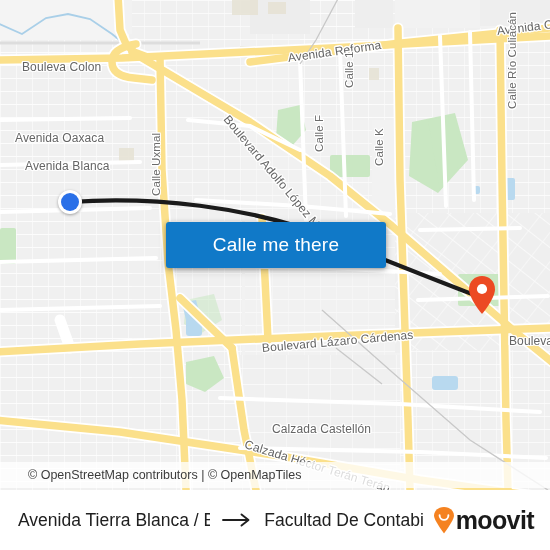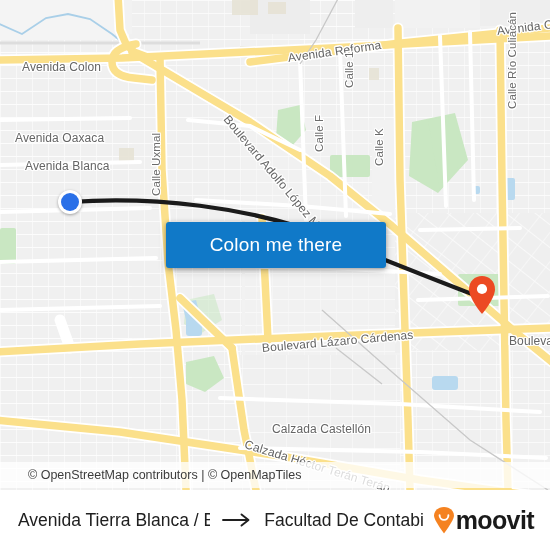--- a/index.html
+++ b/index.html
@@ -294,21 +294,21 @@
         <path d="M418 300 L548 296"></path>
       </g>
 
       <g fill="none" stroke="#c8c8c8" stroke-width="1.3">
         <path d="M340 -5 L316 40 L300 64"></path>
         <path d="M322 310 L392 372 L470 440 L548 490"></path>
         <path d="M336 348 L382 384"></path>
       </g>
     </svg>
 
-    <div class="map-label lbl-major" style="left:22px; top:60px;">Avenida Colon</div>
+    <div class="map-label lbl-major" style="left:22px; top:60px;">Bouleva Colon</div>
     <div class="map-label lbl-major" style="left:15px; top:131px;">Avenida Oaxaca</div>
     <div class="map-label lbl-major" style="left:25px; top:159px;">Avenida Blanca</div>
     <div class="map-label lbl-major" style="left:288px; top:51px; transform:rotate(-8deg); transform-origin:left center;">Avenida Reforma</div>
     <div class="map-label lbl-major" style="left:497px; top:24px; transform:rotate(-7deg); transform-origin:left center;">Avenida Cr</div>
     <div class="map-label" style="left:150px; top:196px; transform:rotate(-90deg); transform-origin:left top;">Calle Uxmal</div>
     <div class="map-label" style="left:343px; top:88px; transform:rotate(-90deg); transform-origin:left top;">Calle 1</div>
     <div class="map-label" style="left:313px; top:152px; transform:rotate(-90deg); transform-origin:left top;">Calle F</div>
     <div class="map-label" style="left:373px; top:166px; transform:rotate(-90deg); transform-origin:left top;">Calle K</div>
     <div class="map-label" style="left:506px; top:109px; transform:rotate(-90deg); transform-origin:left top;">Calle Río Culiacán</div>
     <div class="map-label lbl-major" style="left:226px; top:110px; transform:rotate(50deg); transform-origin:left center;">Boulevard Adolfo López Ma</div>
@@ -325,21 +325,21 @@
       <div class="inner"></div>
     </div>
 
     <div id="dest-marker">
       <svg width="30" height="40" viewBox="0 0 30 40">
         <path d="M15 39 C15 39 28 23.5 28 14.2 C28 6.4 22.2 1 15 1 C7.8 1 2 6.4 2 14.2 C2 23.5 15 39 15 39 Z" fill="#ec4a23"></path>
         <circle cx="15" cy="14" r="5.1" fill="#ffffff"></circle>
       </svg>
     </div>
 
-    <button id="cta-button">Colon me there</button>
+    <button id="cta-button">Calle me there</button>
 
     <div id="attribution">
       <span class="attr-text">© OpenStreetMap contributors | © OpenMapTiles</span>
     </div>
   </div>
 
   <div id="bottom-bar">
     <div id="trip-summary">
       <span id="origin-name" class="endpoint-name">Avenida Tierra Blanca / Ba…</span>
       <span id="arrow-icon">

